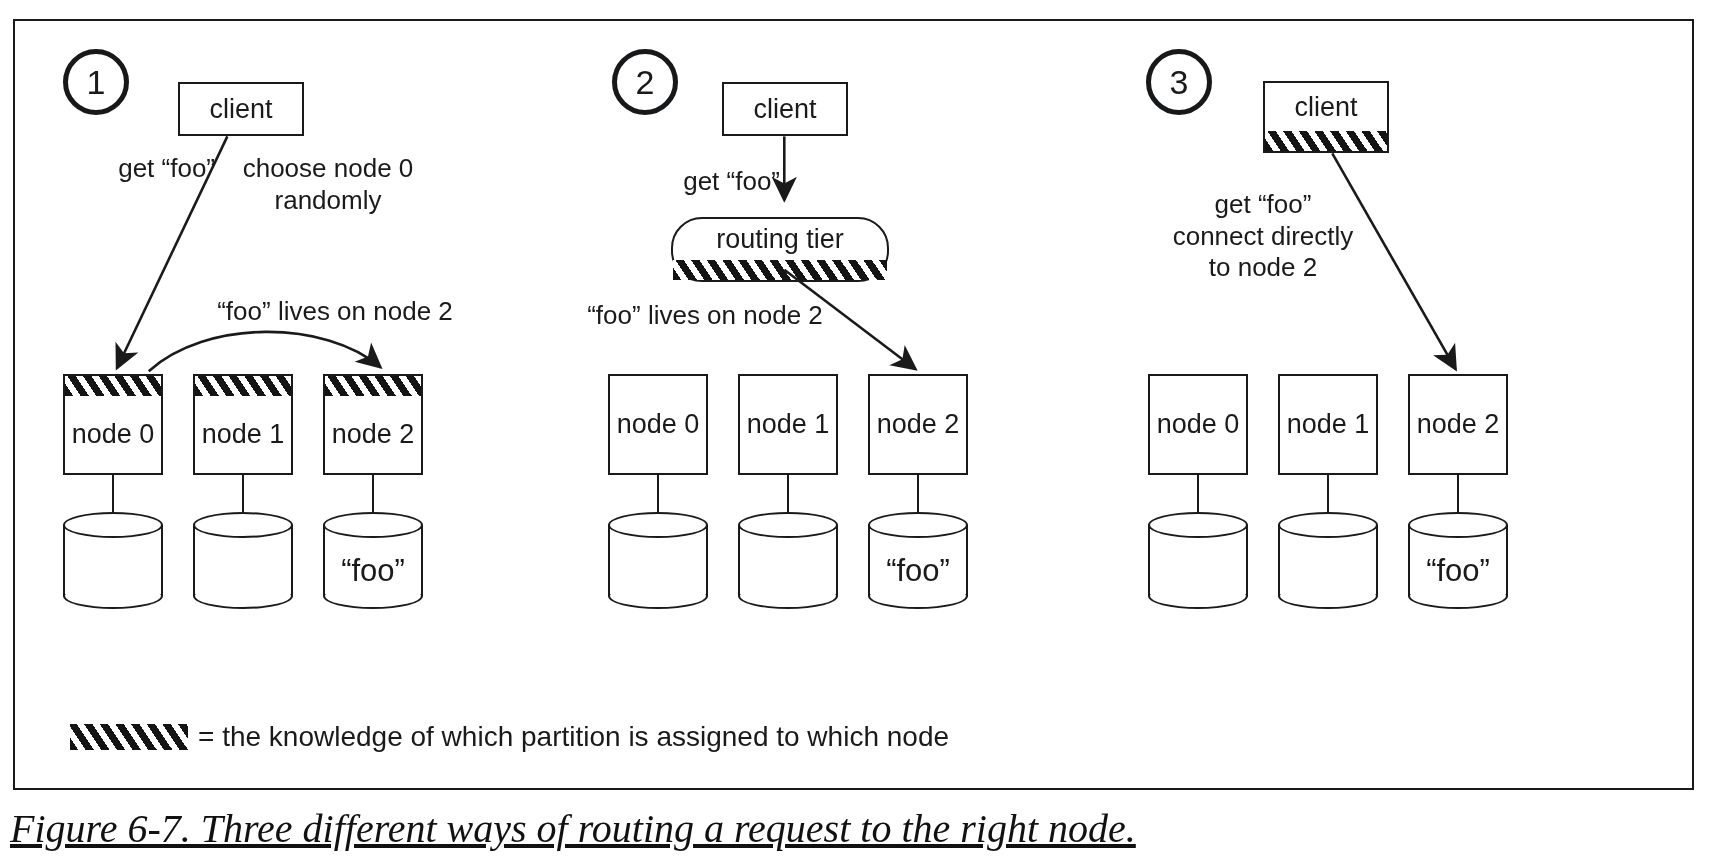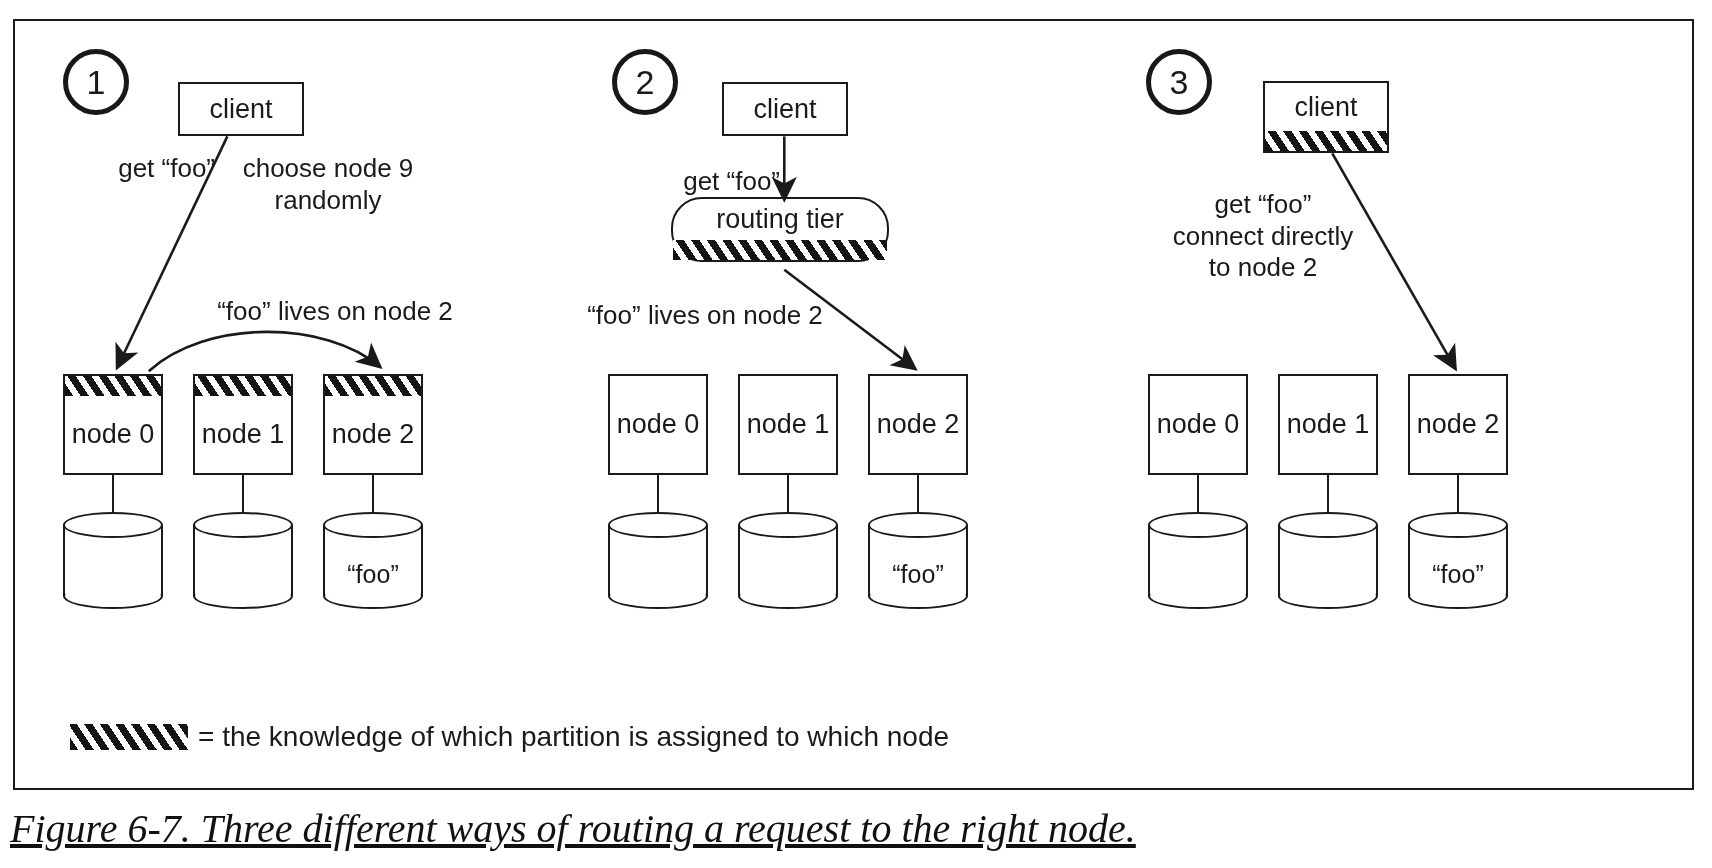--- a/index.html
+++ b/index.html
@@ -21,21 +21,21 @@
   .lbl{position:absolute;font-size:26px;color:#1a1a1a;line-height:1.22;white-space:pre;}
   .lbl.c{text-align:center;}
   .lbl.r{text-align:right;}
   .cyl{position:absolute;}
   .cyl .body{position:absolute;left:0;top:13px;width:100%;height:calc(100% - 26px);
     border-left:2.5px solid #1a1a1a;border-right:2.5px solid #1a1a1a;box-sizing:border-box;background:#fff;}
   .cyl .top{position:absolute;left:0;top:0;width:100%;height:26px;border:2.5px solid #1a1a1a;
     border-radius:50%;box-sizing:border-box;background:#fff;}
   .cyl .bot{position:absolute;left:0;bottom:0;width:100%;height:26px;border:2.5px solid #1a1a1a;
     border-radius:50%;box-sizing:border-box;background:#fff;clip-path:inset(11px -4px -4px -4px);}
-  .cyl .txt{position:absolute;left:0;right:0;bottom:20px;text-align:center;font-size:25px;color:#1a1a1a;}
+  .cyl .txt{position:absolute;left:0;right:0;bottom:20px;text-align:center;font-size:31px;color:#1a1a1a;}
   .stem{position:absolute;width:0;border-left:2.5px solid #1a1a1a;}
   svg.ov{position:absolute;left:0;top:0;width:100%;height:100%;overflow:visible;pointer-events:none;}
   #legend{position:absolute;left:55px;top:700px;display:flex;align-items:center;gap:10px;}
   #legendSwatch{width:118px;height:26px;
     background-image:repeating-linear-gradient(56deg,#141414 0px,#141414 7px,#ffffff 7px,#ffffff 13px);}
   #legendText{font-size:28px;color:#1a1a1a;white-space:pre;}
   #caption{position:absolute;left:10px;top:805px;font-family:"Liberation Serif",serif;font-style:italic;
     font-size:40px;color:#111;white-space:pre;text-decoration:underline;}
 </style>
 </head>
@@ -46,21 +46,21 @@
 
     <div class="panel" style="left:0;width:560px;">
       <div class="badge" style="left:48px;top:28px;">1</div>
 
       <div class="box" style="left:163px;top:61px;width:126px;height:54px;">
         <span>client</span>
       </div>
 
       <div class="lbl r" style="left:60px;top:132px;width:140px;">get “foo”</div>
 
-      <div class="lbl c" style="left:208px;top:132px;width:210px;">choose node 9
+      <div class="lbl c" style="left:208px;top:132px;width:210px;">choose node 0
 randomly</div>
 
       <div class="lbl c" style="left:180px;top:275px;width:280px;">“foo” lives on node 2</div>
 
       <div class="box hatch-top" style="left:48px;top:353px;width:100px;height:101px;">
         <div class="hatchband top"></div>
         <span>node 0</span>
       </div>
       <div class="stem" style="left:97px;top:454px;height:37px;"></div>
       <div class="cyl" style="left:48px;top:491px;width:100px;height:97px;">
@@ -107,21 +107,21 @@
 
     <div class="panel" style="left:545px;width:560px;">
       <div class="badge" style="left:52px;top:28px;">2</div>
 
       <div class="box" style="left:162px;top:61px;width:126px;height:54px;">
         <span>client</span>
       </div>
 
       <div class="lbl r" style="left:100px;top:145px;width:120px;">get “foo”</div>
 
-      <div class="box hatch-bot" style="left:111px;top:176px;width:218px;height:65px;border-radius:31px;">
+      <div class="box hatch-bot" style="left:111px;top:196px;width:218px;height:65px;border-radius:31px;">
         <span>routing tier</span>
         <div class="hatchband bot"></div>
       </div>
 
       <div class="lbl c" style="left:0px;top:279px;width:290px;">“foo” lives on node 2</div>
 
       <div class="box" style="left:48px;top:353px;width:100px;height:101px;">
         <span>node 0</span>
       </div>
       <div class="stem" style="left:97px;top:454px;height:37px;"></div>

